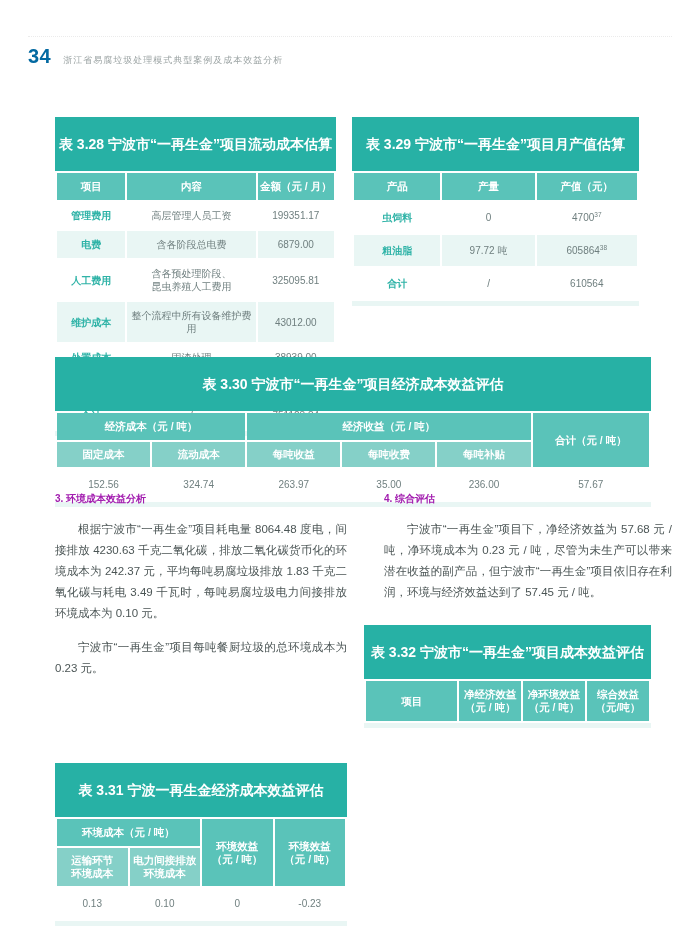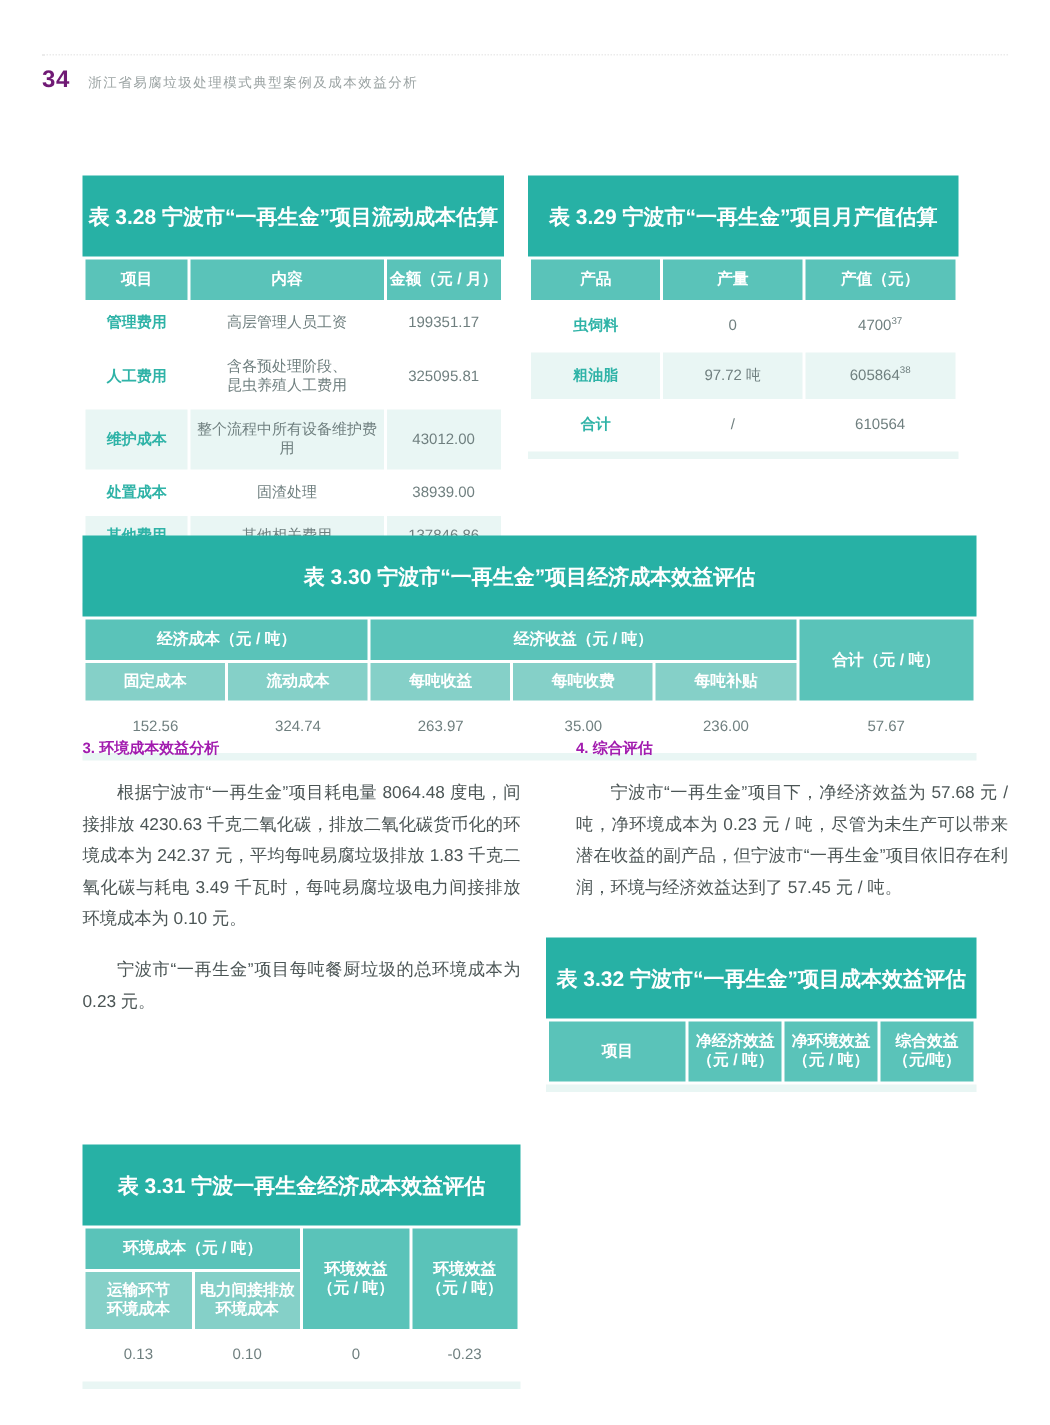--- a/index.html
+++ b/index.html
@@ -9,21 +9,21 @@
     -webkit-font-smoothing:antialiased;
   }
   .abs { position:absolute; }
 
   
   .runhead {
     left:28px; top:36px; width:644px;
     border-top:1px dotted #ebebeb; padding-top:8px;
     display:flex; align-items:baseline; gap:12px;
   }
-  .pagenum { font-size:16px; font-weight:bold; color:#701a75; letter-spacing:0.5px; }
+  .pagenum { font-size:20px; font-weight:bold; color:#0369a1; letter-spacing:0.5px; }
   .runtitle { font-size:9px; color:#9ba3a3; letter-spacing:1px; }
 
   
   .tbl-title {
     background:#27b1a5; color:#ffffff; font-weight:bold;
     font-size:14px; text-align:center; padding:20px 2px; line-height:14px;
   }
   table { border-collapse:separate; border-spacing:2px; width:100%; table-layout:fixed; }
   th, td { text-align:center; vertical-align:middle; overflow:hidden; }
   th.hd1 { background:#5ac3b9; color:#ffffff; font-weight:bold; font-size:10.5px; padding:7px 2px; line-height:13px; }
@@ -72,20 +72,25 @@
         <tr>
       <th class="hd1">项目</th>
       <th class="hd1">内容</th>
       <th class="hd1">金额（元 / 月）</th>
     </tr>
     <tr>
       <td class="name">管理费用</td>
       <td>高层管理人员工资</td>
       <td>199351.17</td>
     </tr>
+    <tr class="alt">
+      <td class="name">电费</td>
+      <td>含各阶段总电费</td>
+      <td>6879.00</td>
+    </tr>
     <tr>
       <td class="name">人工费用</td>
       <td class="pre">含各预处理阶段、
 昆虫养殖人工费用</td>
       <td>325095.81</td>
     </tr>
     <tr class="alt">
       <td class="name">维护成本</td>
       <td>整个流程中所有设备维护费用</td>
       <td>43012.00</td>

